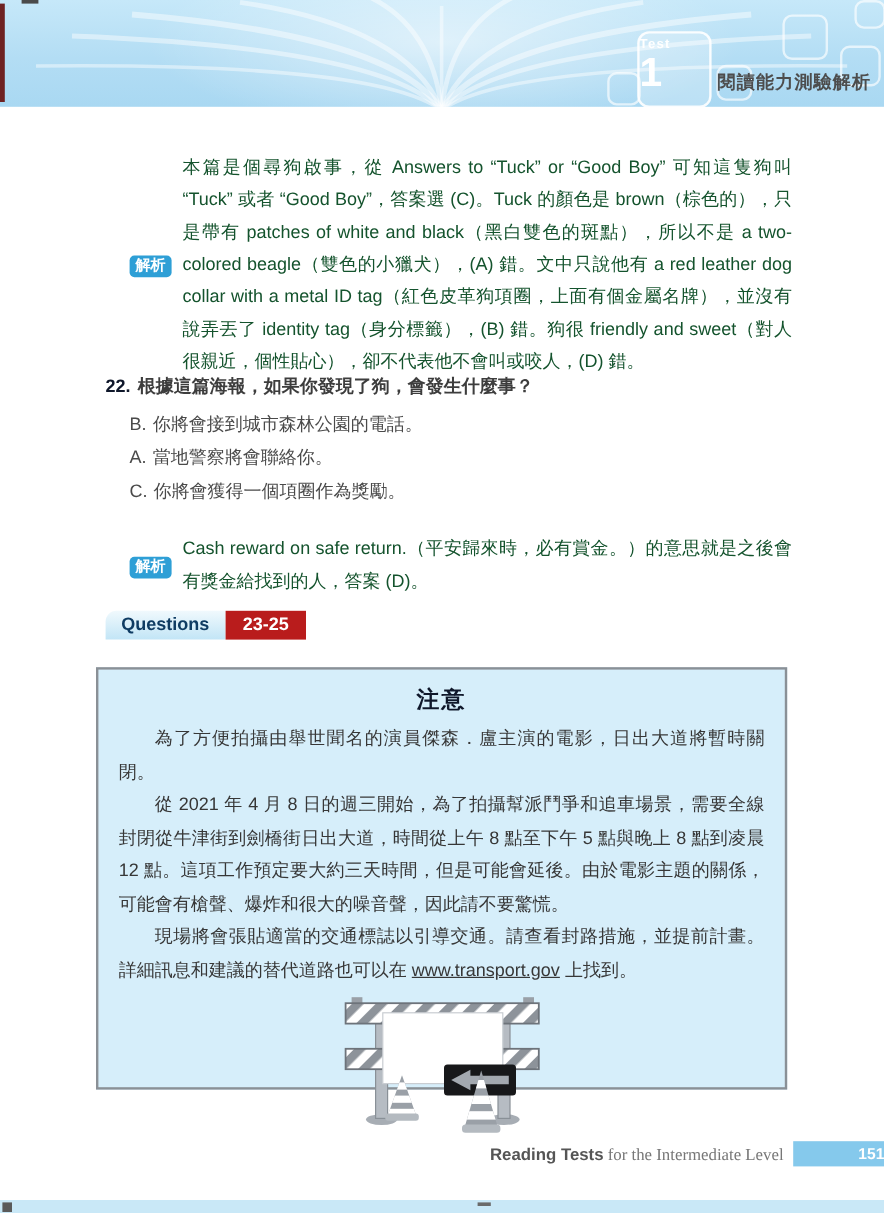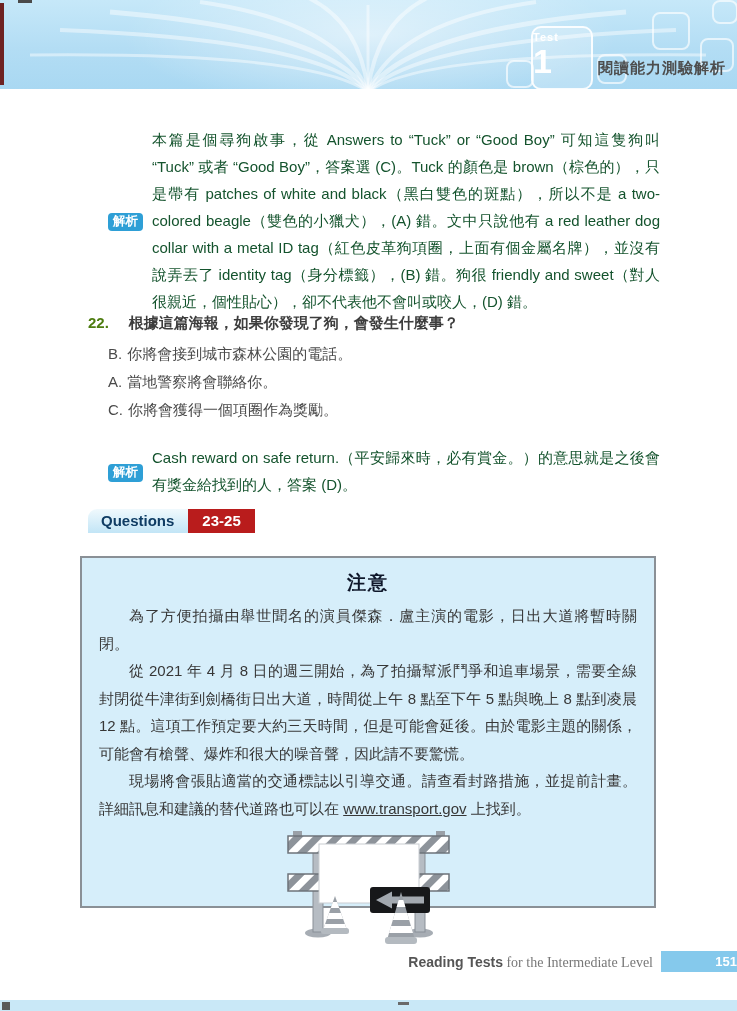--- a/index.html
+++ b/index.html
@@ -26,21 +26,21 @@
 
   
   .explain{position:absolute;left:108px;width:552px;display:flex;align-items:center;}
   .badge{flex:0 0 auto;background:#2e9fd6;color:#fff;font-size:12.5px;font-weight:bold;
          padding:1px 5px 2px;border-radius:4px;margin:3px 9px 0 0;line-height:15px;}
   .explain p{margin:0;width:508px;font-size:15px;line-height:27px;text-align:justify;color:#14532d;}
 
   
   .q-block{position:absolute;left:88px;top:312px;width:570px;}
   .q-line{font-size:15px;line-height:22px;margin-bottom:9px;}
-  .q-num{color:#4d7c0f;font-weight:bold;margin-right:20px;}
+  .q-num{color:#0f172a;font-weight:bold;margin-right:6px;}
   .q-text{color:#3d3d3d;font-weight:bold;}
   .opt{margin-left:20px;font-size:15px;line-height:21px;margin-bottom:7px;color:#4a4a4a;}
   .opt .lab{margin-right:5px;}
   .opt.correct{color:#29a3dc;font-weight:bold;}
 
   
   .questions-banner{position:absolute;left:88px;top:509px;display:flex;height:24px;}
   .qb-left{background:linear-gradient(180deg,#f0f9fd 0%,#c2e5f6 100%);
            border-top-left-radius:9px;color:#0f3c63;font-size:15px;font-weight:bold;
            padding:3px 14px 0 13px;}

